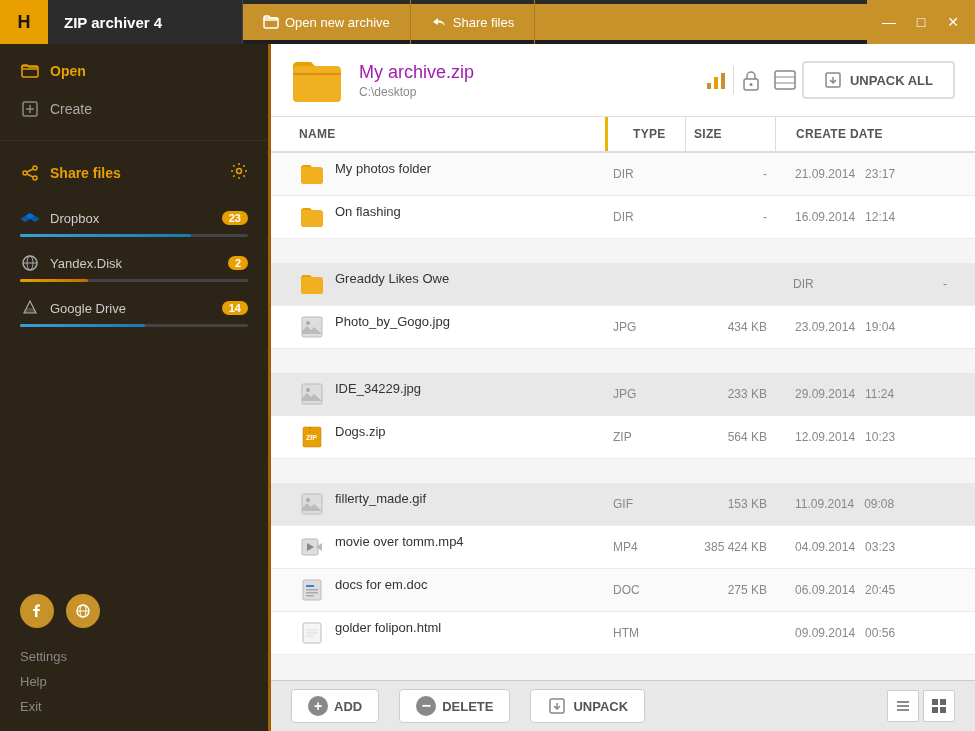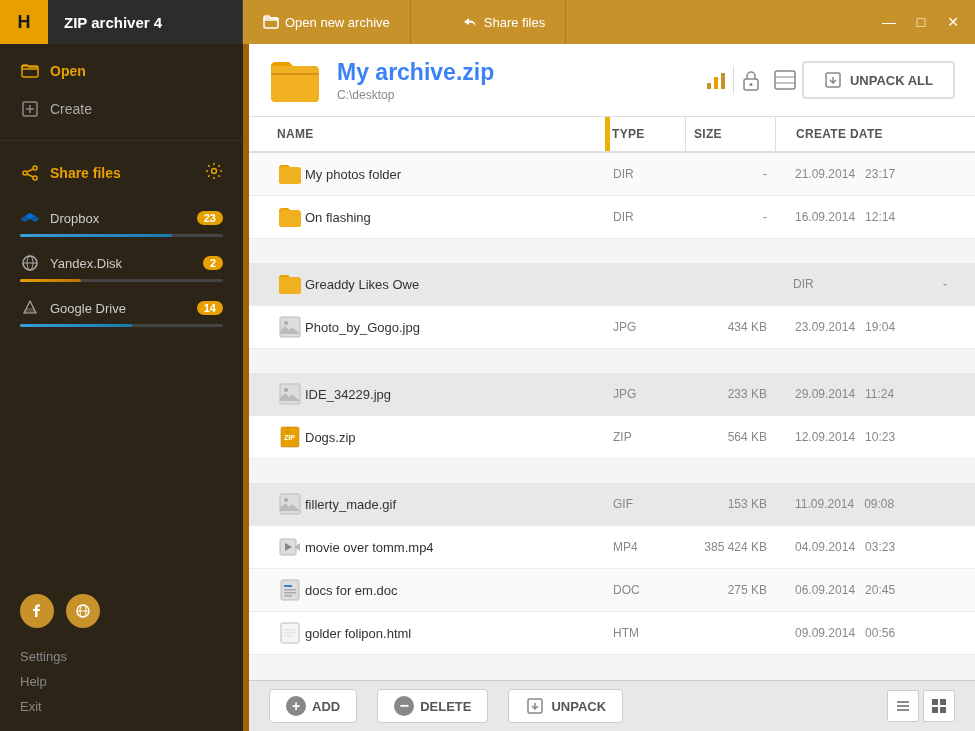--- a/index.html
+++ b/index.html
@@ -15,23 +15,22 @@
       width: 48px; height: 44px; background: #e8a000;
       display: flex; align-items: center; justify-content: center;
       font-weight: bold; font-size: 18px; color: #1a1a1a; flex-shrink: 0;
     }
     #app-title {
       color: #fff; font-size: 15px; font-weight: 600; padding: 0 16px;
       border-right: 1px solid #444; height: 61px; display: flex; align-items: center;
       background: #2c2c2c; width: 195px;
     }
     #toolbar-buttons {
-      display: flex; align-items: center; flex: 1; height: 44px;
+      display: flex; align-items: center; flex: 1; height: 36px;
       background: #c8922a;
-      gap: 31px;
     }
     .toolbar-btn {
       display: flex; align-items: center; gap: 6px;
       padding: 0 20px; height: 44px; color: #fff;
       font-size: 13px; cursor: pointer; border-right: 1px solid #b07820;
     }
     .toolbar-btn svg { flex-shrink: 0; }
     #win-controls {
       display: flex; align-items: center; height: 44px;
       background: #c8922a; padding: 0 8px; gap: 4px;
@@ -41,23 +40,23 @@
       color: #fff; cursor: pointer; font-size: 14px;
     }
 
     
     #main {
       display: flex; height: calc(731px - 44px);
     }
 
     
     #sidebar {
-      width: 249px; background: #2b2417; flex-shrink: 0;
+      width: 271px; background: #2b2417; flex-shrink: 0;
       display: flex; flex-direction: column;
-      border-right: 6px solid #a16207;
+      border-right: 3px solid #a16207;
     }
     .sidebar-section {
       padding: 8px 0;
     }
     .sidebar-item {
       display: flex; align-items: center; gap: 10px;
       padding: 9px 20px; cursor: pointer; color: #aaa;
       font-size: 14px;
     }
     .sidebar-item.active { color: #e8a000; font-weight: 600; }
@@ -99,21 +98,21 @@
 
     
     #archive-header {
       display: flex; align-items: center; padding: 12px 20px; background: #fff;
       border-bottom: 1px solid #ddd; gap: 16px;
     }
     .archive-icon {
       width: 52px; height: 48px;
     }
     .archive-info { flex: 1; }
-    .archive-name { font-size: 23px; font-weight: 700; color: #3b82f6; }
+    .archive-name { font-size: 18px; font-weight: 400; color: #a21caf; }
     .archive-path { font-size: 12px; color: #888; margin-top: 2px; }
     .archive-actions { display: flex; align-items: center; gap: 0; }
     .icon-btn {
       width: 34px; height: 34px; display: flex; align-items: center; justify-content: center;
       cursor: pointer; color: #666;
     }
     .icon-divider { width: 1px; height: 28px; background: #ddd; }
     .unpack-all-btn {
       display: flex; align-items: center; gap: 8px;
       padding: 8px 20px; background: #fff; border: 2px solid #ddd;
@@ -124,33 +123,33 @@
     #file-table { flex: 1; overflow-y: auto; }
     .table-header {
       display: flex; background: #fff; border-bottom: 2px solid #ddd;
       padding: 0 20px; position: sticky; top: 0; z-index: 10;
     }
     .th {
       padding: 10px 8px; font-weight: 600; color: #555; font-size: 12px;
       text-transform: uppercase; letter-spacing: 0.3px;
     }
     .th-name { flex: 1; }
-    .th-type { width: 80px; border-left: 5px solid #eab308; padding-left: 2px; }
+    .th-type { width: 80px; border-left: 3px solid #eab308; padding-left: 25px; }
     .th-size { width: 90px; border-left: 1px solid #ddd; }
     .th-date { width: 180px; padding-left: 20px; border-left: 1px solid #ddd; }
 
     .file-row {
       display: flex; align-items: center; padding: 0 20px;
       border-bottom: 1px solid #ebebeb; background: #fff; min-height: 40px;
     }
     .file-row:nth-child(odd) { background: #fafafa; }
     .file-row.highlighted { background: #e8e8e8; margin-top: 24px; }
 
     .td { padding: 8px; }
-    .td-name { flex: 1; display: flex; align-items: center; gap: 2px; color: #333; font-size: 13px; }
+    .td-name { flex: 1; display: flex; align-items: flex-start; gap: 10px; color: #333; font-size: 13px; }
     .td-type { width: 80px; color: #888; font-size: 12px; }
     .td-size { width: 90px; text-align: right; color: #888; font-size: 12px; }
     .td-date { width: 180px; padding-left: 20px; color: #888; font-size: 12px; }
 
     .file-icon { width: 26px; height: 26px; flex-shrink: 0; display: flex; align-items: center; justify-content: center; }
 
     
     #bottom-toolbar {
       display: flex; align-items: center; padding: 8px 20px;
       background: #e8e8e8; border-top: 1px solid #ccc; gap: 20px;

